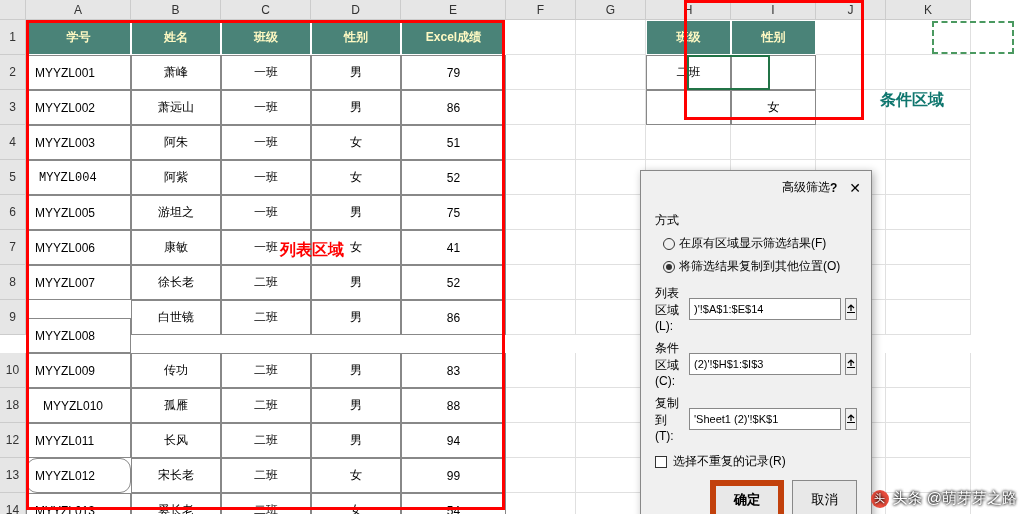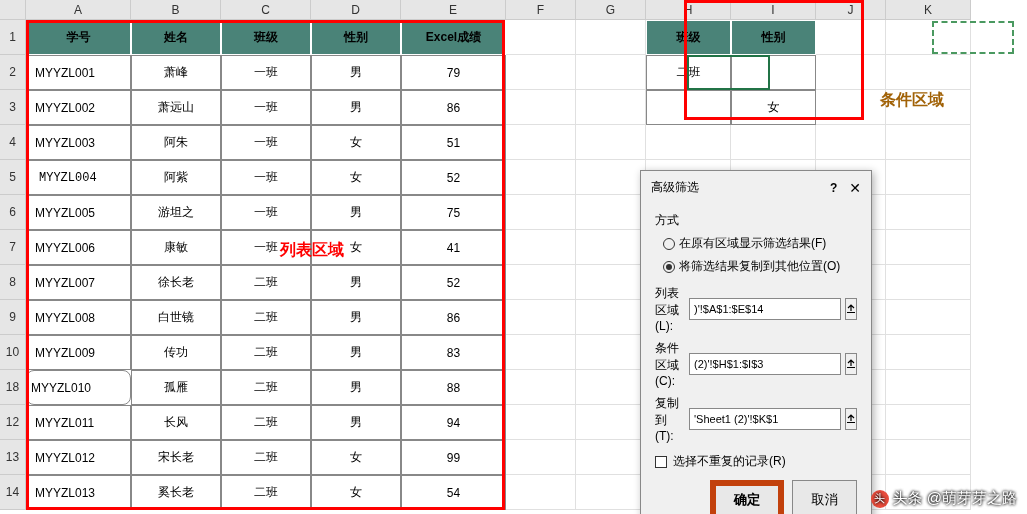--- a/index.html
+++ b/index.html
@@ -10,33 +10,33 @@
     .corner { width: 26px; height: 20px; background: #e6e6e6; border-right: 1px solid #ccc; border-bottom: 1px solid #ccc; }
     .col-h { height: 20px; background: #e6e6e6; border-right: 1px solid #ccc; border-bottom: 1px solid #ccc; text-align: center; line-height: 20px; color: #333; }
     .col-A { width: 105px; } .col-B { width: 90px; } .col-C { width: 90px; } .col-D { width: 90px; } .col-E { width: 105px; }
     .col-F { width: 70px; } .col-G { width: 70px; } .col-H { width: 85px; } .col-I { width: 85px; } .col-J { width: 70px; } .col-K { width: 85px; }
     
     .row { display: flex; }
     .row-h { width: 26px; background: #e6e6e6; border-right: 1px solid #ccc; border-bottom: 1px solid #ccc; text-align: center; color: #333; display: flex; align-items: center; justify-content: center; }
     .cell { border-right: 1px solid #e0e0e0; border-bottom: 1px solid #e0e0e0; text-align: center; display: flex; align-items: center; justify-content: center; background: #fff; }
     .r-h { height: 35px; }
     
-    .table-header { background: #4a8378 !important; color: #000000; font-weight: bold; border: 1px solid #fff; }
+    .table-header { background: #4a8378 !important; color: #fef9c3; font-weight: bold; border: 1px solid #fff; }
     .table-cell { border: 1px solid #888; background: #fff; }
     
     .red-border-1 { position: absolute; top: 20px; left: 26px; width: 479px; height: 490px; border: 3px solid red; pointer-events: none; z-index: 5; }
     .red-border-2 { position: absolute; top: 0px; left: 684px; width: 180px; height: 120px; border: 3px solid red; pointer-events: none; z-index: 5; }
     .red-label-1 { position: absolute; top: 240px; left: 280px; color: red; font-size: 16px; font-weight: bold; z-index: 6; }
-    .red-label-2 { position: absolute; top: 90px; left: 880px; color: #a16207; font-size: 16px; font-weight: bold; z-index: 6; }
+    .red-label-2 { position: absolute; top: 90px; left: 880px; color: #0f766e; font-size: 16px; font-weight: bold; z-index: 6; }
     
     .dashed-cell { position: absolute; top: 21px; left: 932px; width: 82px; height: 33px; border: 2px dashed #4a9960; z-index: 4; }
     .green-cell-border { position: absolute; border: 2px solid #217346; z-index: 4; pointer-events: none; }
     
     .dialog { position: absolute; top: 170px; left: 640px; width: 232px; background: #f0f0f0; border: 1px solid #888; box-shadow: 2px 2px 8px rgba(0,0,0,0.3); z-index: 10; font-size: 12px; }
-    .dialog-title { display: flex; justify-content: space-between; align-items: center; padding: 8px 10px; }
+    .dialog-title { display: flex; justify-content: flex-end; align-items: center; padding: 8px 10px; }
     .dialog-title-text { font-weight: normal; }
     .dialog-title-right { display: flex; gap: 12px; align-items: center; }
     .dialog-help { font-weight: bold; cursor: pointer; }
     .dialog-close { font-size: 14px; cursor: pointer; }
     .dialog-body { padding: 8px 14px 12px 14px; }
     .dialog-section-label { margin-bottom: 6px; }
     .radio-group { padding-left: 8px; margin-bottom: 10px; }
     .radio-row { display: flex; align-items: center; margin: 6px 0; gap: 4px; }
     .radio { width: 12px; height: 12px; border: 1px solid #333; border-radius: 50%; display: inline-flex; align-items: center; justify-content: center; }
     .radio.checked::after { content: ""; width: 6px; height: 6px; background: #333; border-radius: 50%; }
@@ -180,21 +180,21 @@
         <div class="cell r-h col-E table-cell">52</div>
         <div class="cell r-h col-F"></div>
         <div class="cell r-h col-G"></div>
         <div class="cell r-h col-H"></div>
         <div class="cell r-h col-I"></div>
         <div class="cell r-h col-J"></div>
         <div class="cell r-h col-K"></div>
       </div>
       <div class="row">
         <div class="row-h r-h">9</div>
-        <div class="cell r-h col-A table-cell" style="justify-content: flex-start; padding-left: 8px;">MYYZL008</div>
+        <div class="cell r-h col-A table-cell" style="justify-content: flex-start; padding-left: 8px; margin-top: 18px;">MYYZL008</div>
         <div class="cell r-h col-B table-cell">白世镜</div>
         <div class="cell r-h col-C table-cell">二班</div>
         <div class="cell r-h col-D table-cell">男</div>
         <div class="cell r-h col-E table-cell">86</div>
         <div class="cell r-h col-F"></div>
         <div class="cell r-h col-G"></div>
         <div class="cell r-h col-H"></div>
         <div class="cell r-h col-I"></div>
         <div class="cell r-h col-J"></div>
         <div class="cell r-h col-K"></div>
@@ -208,21 +208,21 @@
         <div class="cell r-h col-E table-cell">83</div>
         <div class="cell r-h col-F"></div>
         <div class="cell r-h col-G"></div>
         <div class="cell r-h col-H"></div>
         <div class="cell r-h col-I"></div>
         <div class="cell r-h col-J"></div>
         <div class="cell r-h col-K"></div>
       </div>
       <div class="row">
         <div class="row-h r-h">18</div>
-        <div class="cell r-h col-A table-cell" style="justify-content: flex-start; padding-left: 4px; border-radius: 8px;">MYYZL010</div>
+        <div class="cell r-h col-A table-cell" style="justify-content: flex-start; padding-left: 16px;">MYYZL010</div>
         <div class="cell r-h col-B table-cell">孤雁</div>
         <div class="cell r-h col-C table-cell">二班</div>
         <div class="cell r-h col-D table-cell">男</div>
         <div class="cell r-h col-E table-cell">88</div>
         <div class="cell r-h col-F"></div>
         <div class="cell r-h col-G"></div>
         <div class="cell r-h col-H"></div>
         <div class="cell r-h col-I"></div>
         <div class="cell r-h col-J"></div>
         <div class="cell r-h col-K"></div>
@@ -236,21 +236,21 @@
         <div class="cell r-h col-E table-cell">94</div>
         <div class="cell r-h col-F"></div>
         <div class="cell r-h col-G"></div>
         <div class="cell r-h col-H"></div>
         <div class="cell r-h col-I"></div>
         <div class="cell r-h col-J"></div>
         <div class="cell r-h col-K"></div>
       </div>
       <div class="row">
         <div class="row-h r-h">13</div>
-        <div class="cell r-h col-A table-cell" style="justify-content: flex-start; padding-left: 8px;">MYYZL012</div>
+        <div class="cell r-h col-A table-cell" style="justify-content: flex-start; padding-left: 8px; border-radius: 11px;">MYYZL012</div>
         <div class="cell r-h col-B table-cell">宋长老</div>
         <div class="cell r-h col-C table-cell">二班</div>
         <div class="cell r-h col-D table-cell">女</div>
         <div class="cell r-h col-E table-cell">99</div>
         <div class="cell r-h col-F"></div>
         <div class="cell r-h col-G"></div>
         <div class="cell r-h col-H"></div>
         <div class="cell r-h col-I"></div>
         <div class="cell r-h col-J"></div>
         <div class="cell r-h col-K"></div>

